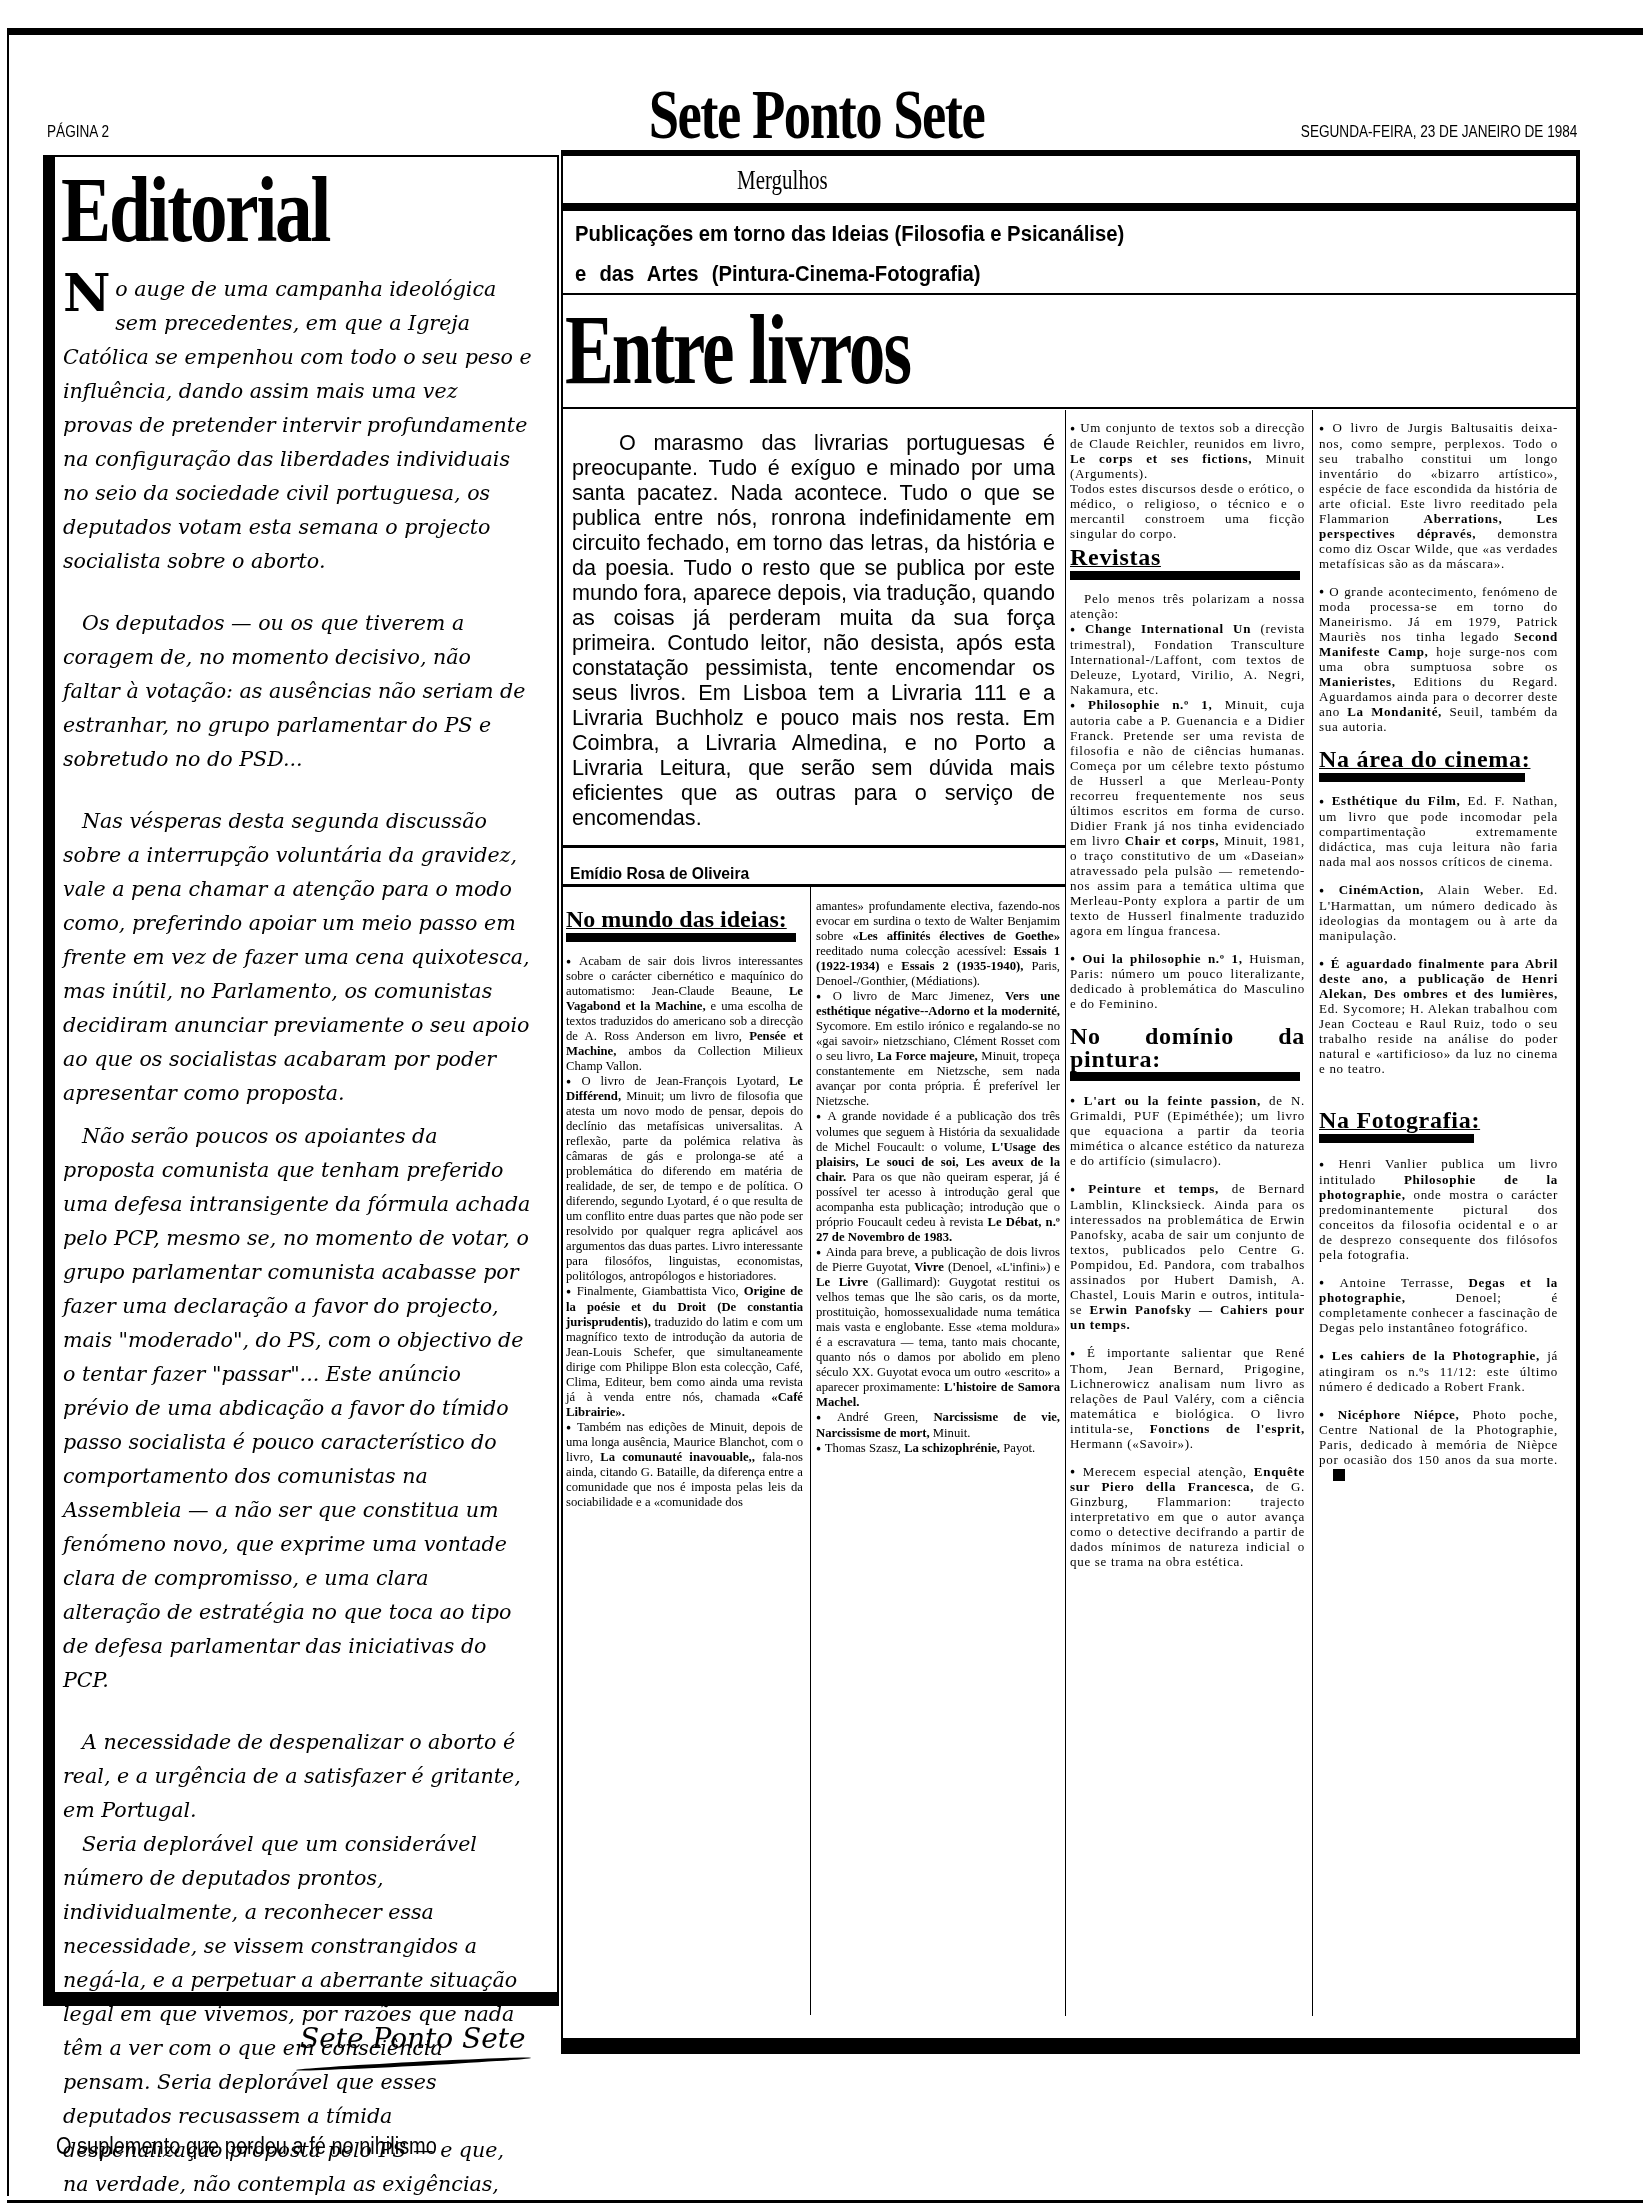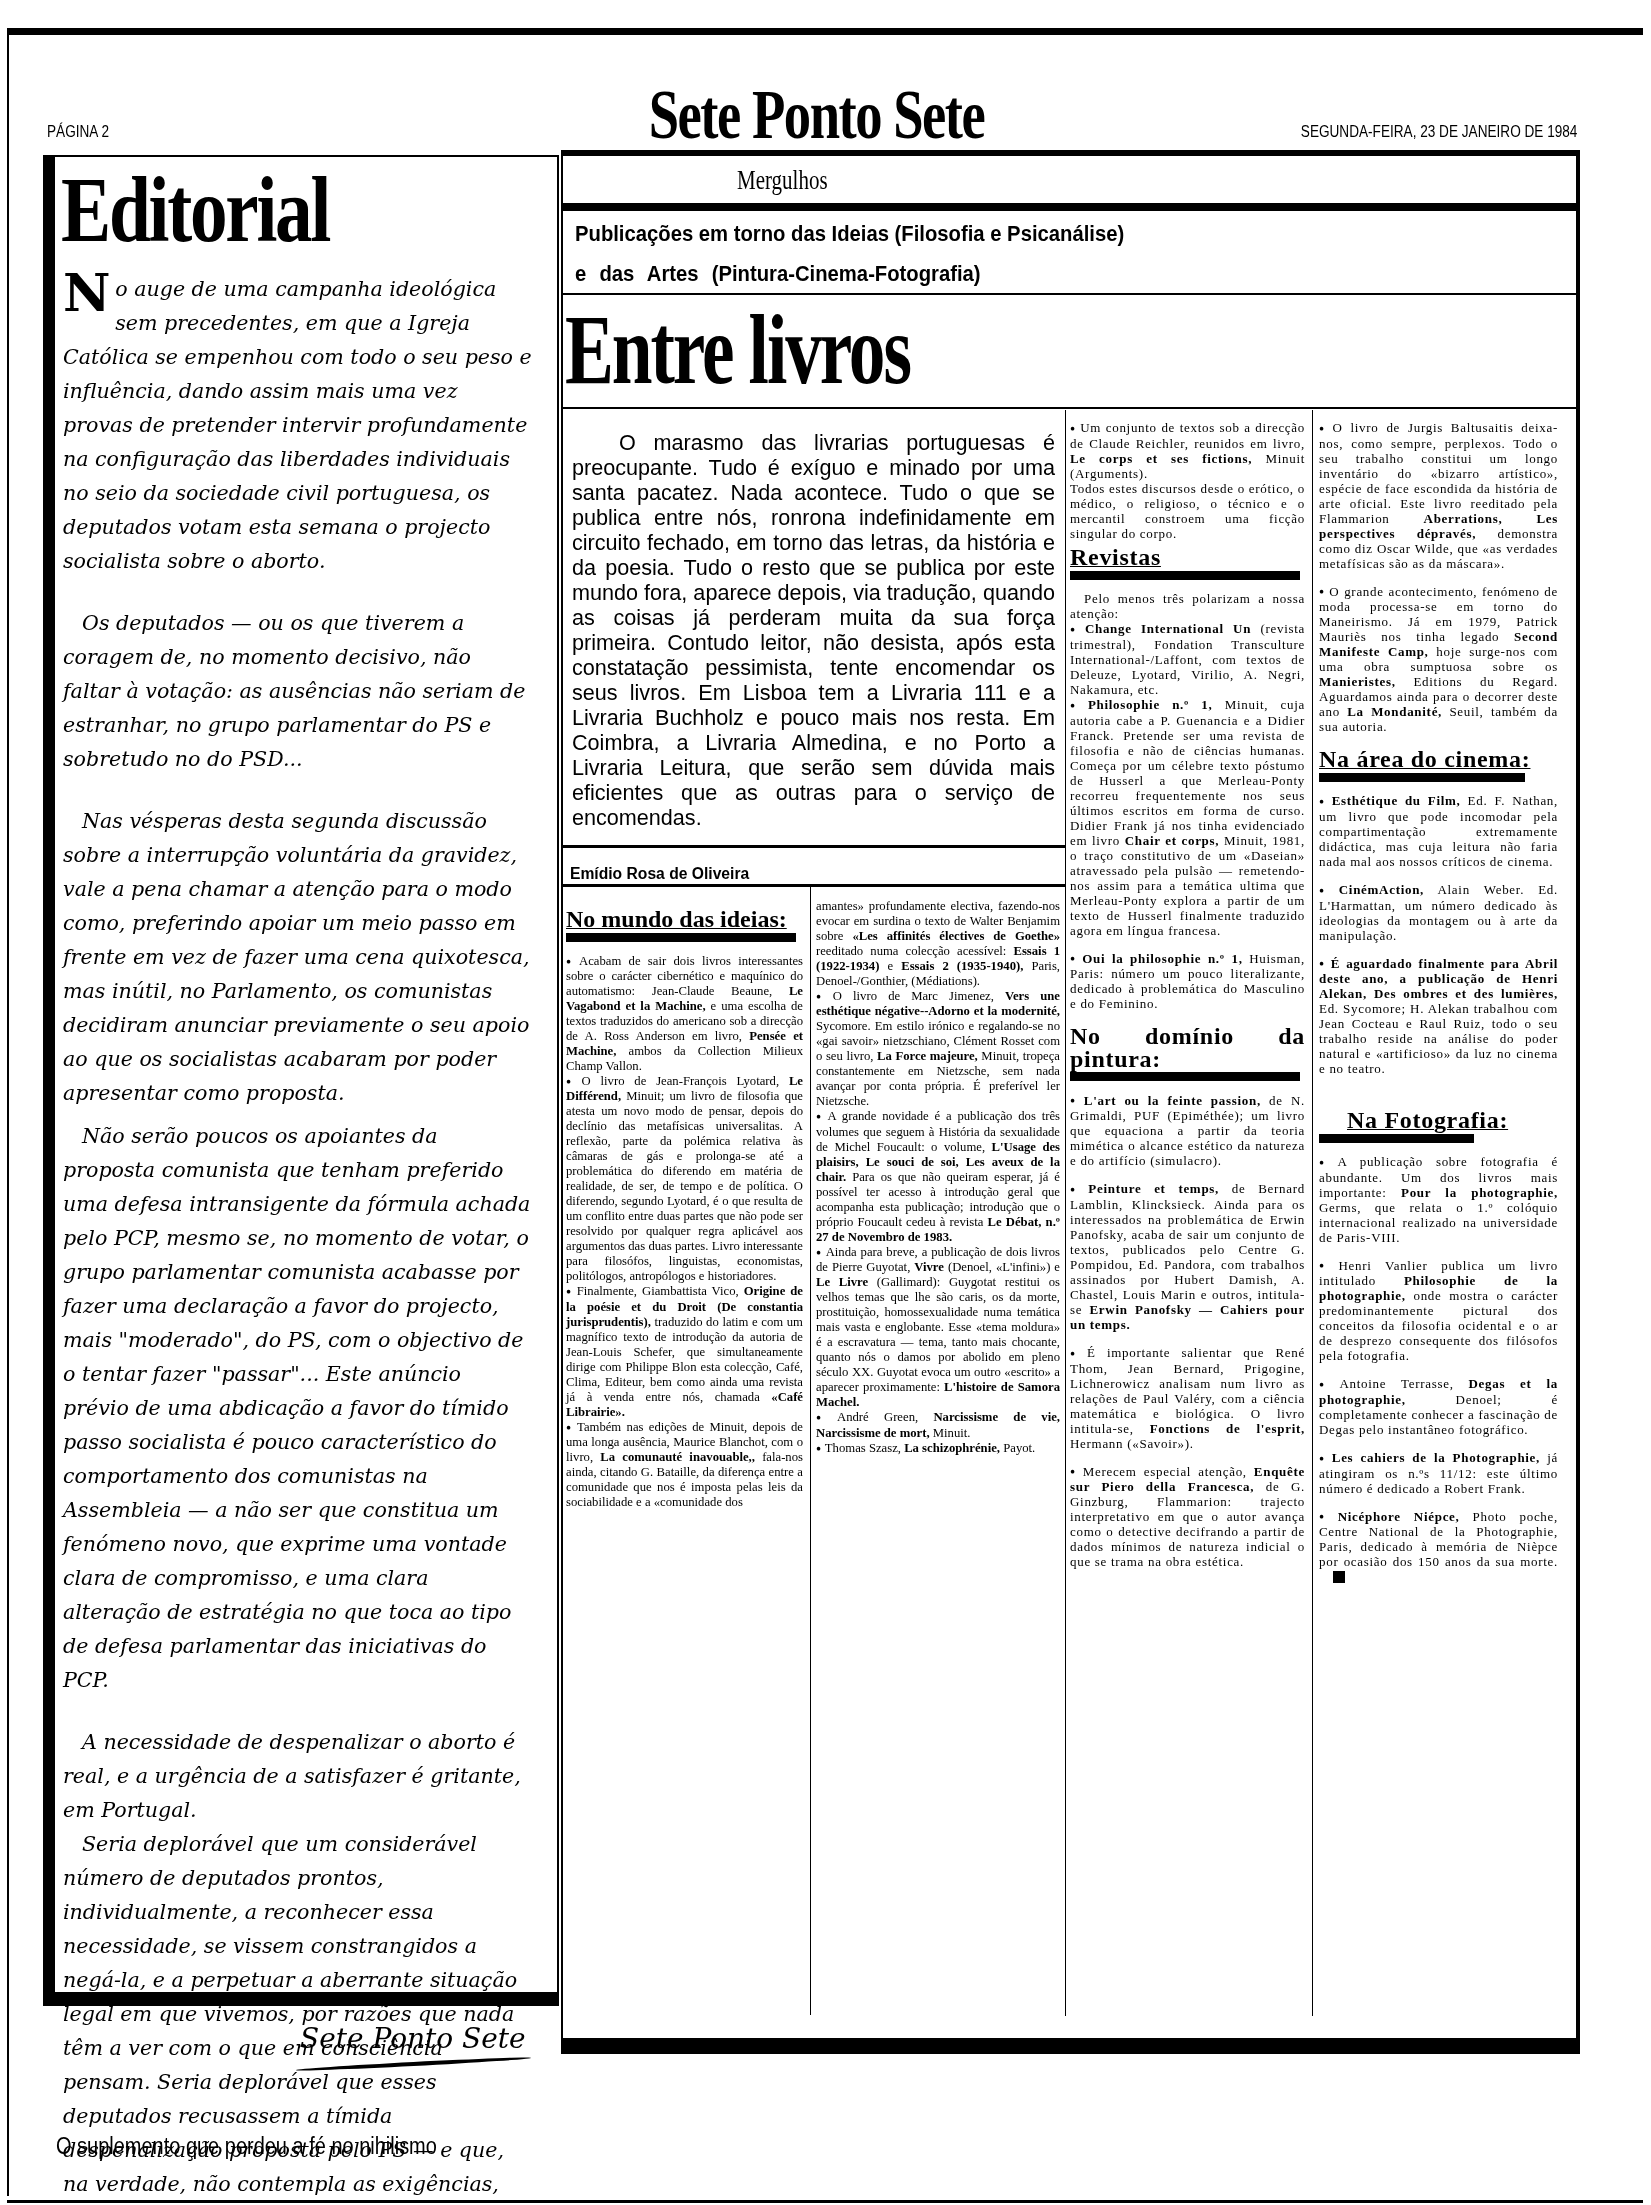--- a/index.html
+++ b/index.html
@@ -137,21 +137,20 @@
 </div>
 
 <div class="col wide" style="left:1319px; top:420px; width:239px;">
   <p class="bullet"><span>O livro de Jurgis Baltusaitis deixa-nos, como sempre, perplexos. Todo o seu trabalho constitui um longo inventário do «bizarro artístico», espécie de face escondida da história de arte oficial. Este livro reeditado pela Flammarion </span><b>Aberrations, Les perspectives dépravés,</b><span> demonstra como diz Oscar Wilde, que «as verdades metafísicas são as da máscara».</span></p>
   <p class="bullet gap"><span>O grande acontecimento, fenómeno de moda processa-se em torno do Maneirismo. Já em 1979, Patrick Mauriès nos tinha legado </span><b>Second Manifeste Camp,</b><span> hoje surge-nos com uma obra sumptuosa sobre os </span><b>Manieristes,</b><span> Editions du Regard. Aguardamos ainda para o decorrer deste ano </span><b>La Mondanité,</b><span> Seuil, também da sua autoria.</span></p>
   <div class="col-heading" style="margin-top:14px;">Na área do cinema:</div>
   <div class="heading-bar" style="width:206px"></div>
   <p class="bullet"><b>Esthétique du Film,</b><span> Ed. F. Nathan, um livro que pode incomodar pela compartimentação extremamente didáctica, mas cuja leitura não faria nada mal aos nossos críticos de cinema.</span></p>
   <p class="bullet gap"><b>CinémAction,</b><span> Alain Weber. Ed. L'Harmattan, um número dedicado às ideologias da montagem ou à arte da manipulação.</span></p>
   <p class="bullet gap"><b>É aguardado finalmente para Abril deste ano, a publicação de Henri Alekan, Des ombres et des lumières,</b><span> Ed. Sycomore; H. Alekan trabalhou com Jean Cocteau e Raul Ruiz, todo o seu trabalho reside na análise do poder natural e «artificioso» da luz no cinema e no teatro.</span></p>
-  <div class="col-heading" style="margin-top:33px;margin-left:28px;">Na Fotografia:</div>
+  <div class="col-heading" style="margin-top:33px;">Na Fotografia:</div>
   <div class="heading-bar" style="width:155px"></div>
-  <p class="bullet"><span>A publicação sobre fotografia é abundante. Um dos livros mais importante: </span><b>Pour la photographie,</b><span> Germs, que relata o 1.º colóquio internacional realizado na universidade de Paris-VIII.</span></p>
   <p class="bullet gap"><span>Henri Vanlier publica um livro intitulado </span><b>Philosophie de la photographie,</b><span> onde mostra o carácter predominantemente pictural dos conceitos da filosofia ocidental e o ar de desprezo consequente dos filósofos pela fotografia.</span></p>
   <p class="bullet gap"><span>Antoine Terrasse, </span><b>Degas et la photographie,</b><span> Denoel; é completamente conhecer a fascinação de Degas pelo instantâneo fotográfico.</span></p>
   <p class="bullet gap"><b>Les cahiers de la Photographie,</b><span> já atingiram os n.ºs 11/12: este último número é dedicado a Robert Frank.</span></p>
   <p class="bullet gap"><b>Nicéphore Niépce,</b><span> Photo poche, Centre National de la Photographie, Paris, dedicado à memória de Nièpce por ocasião dos 150 anos da sua morte.</span><span id="end-mark"></span></p>
 </div>
 
 
 </body></html>

